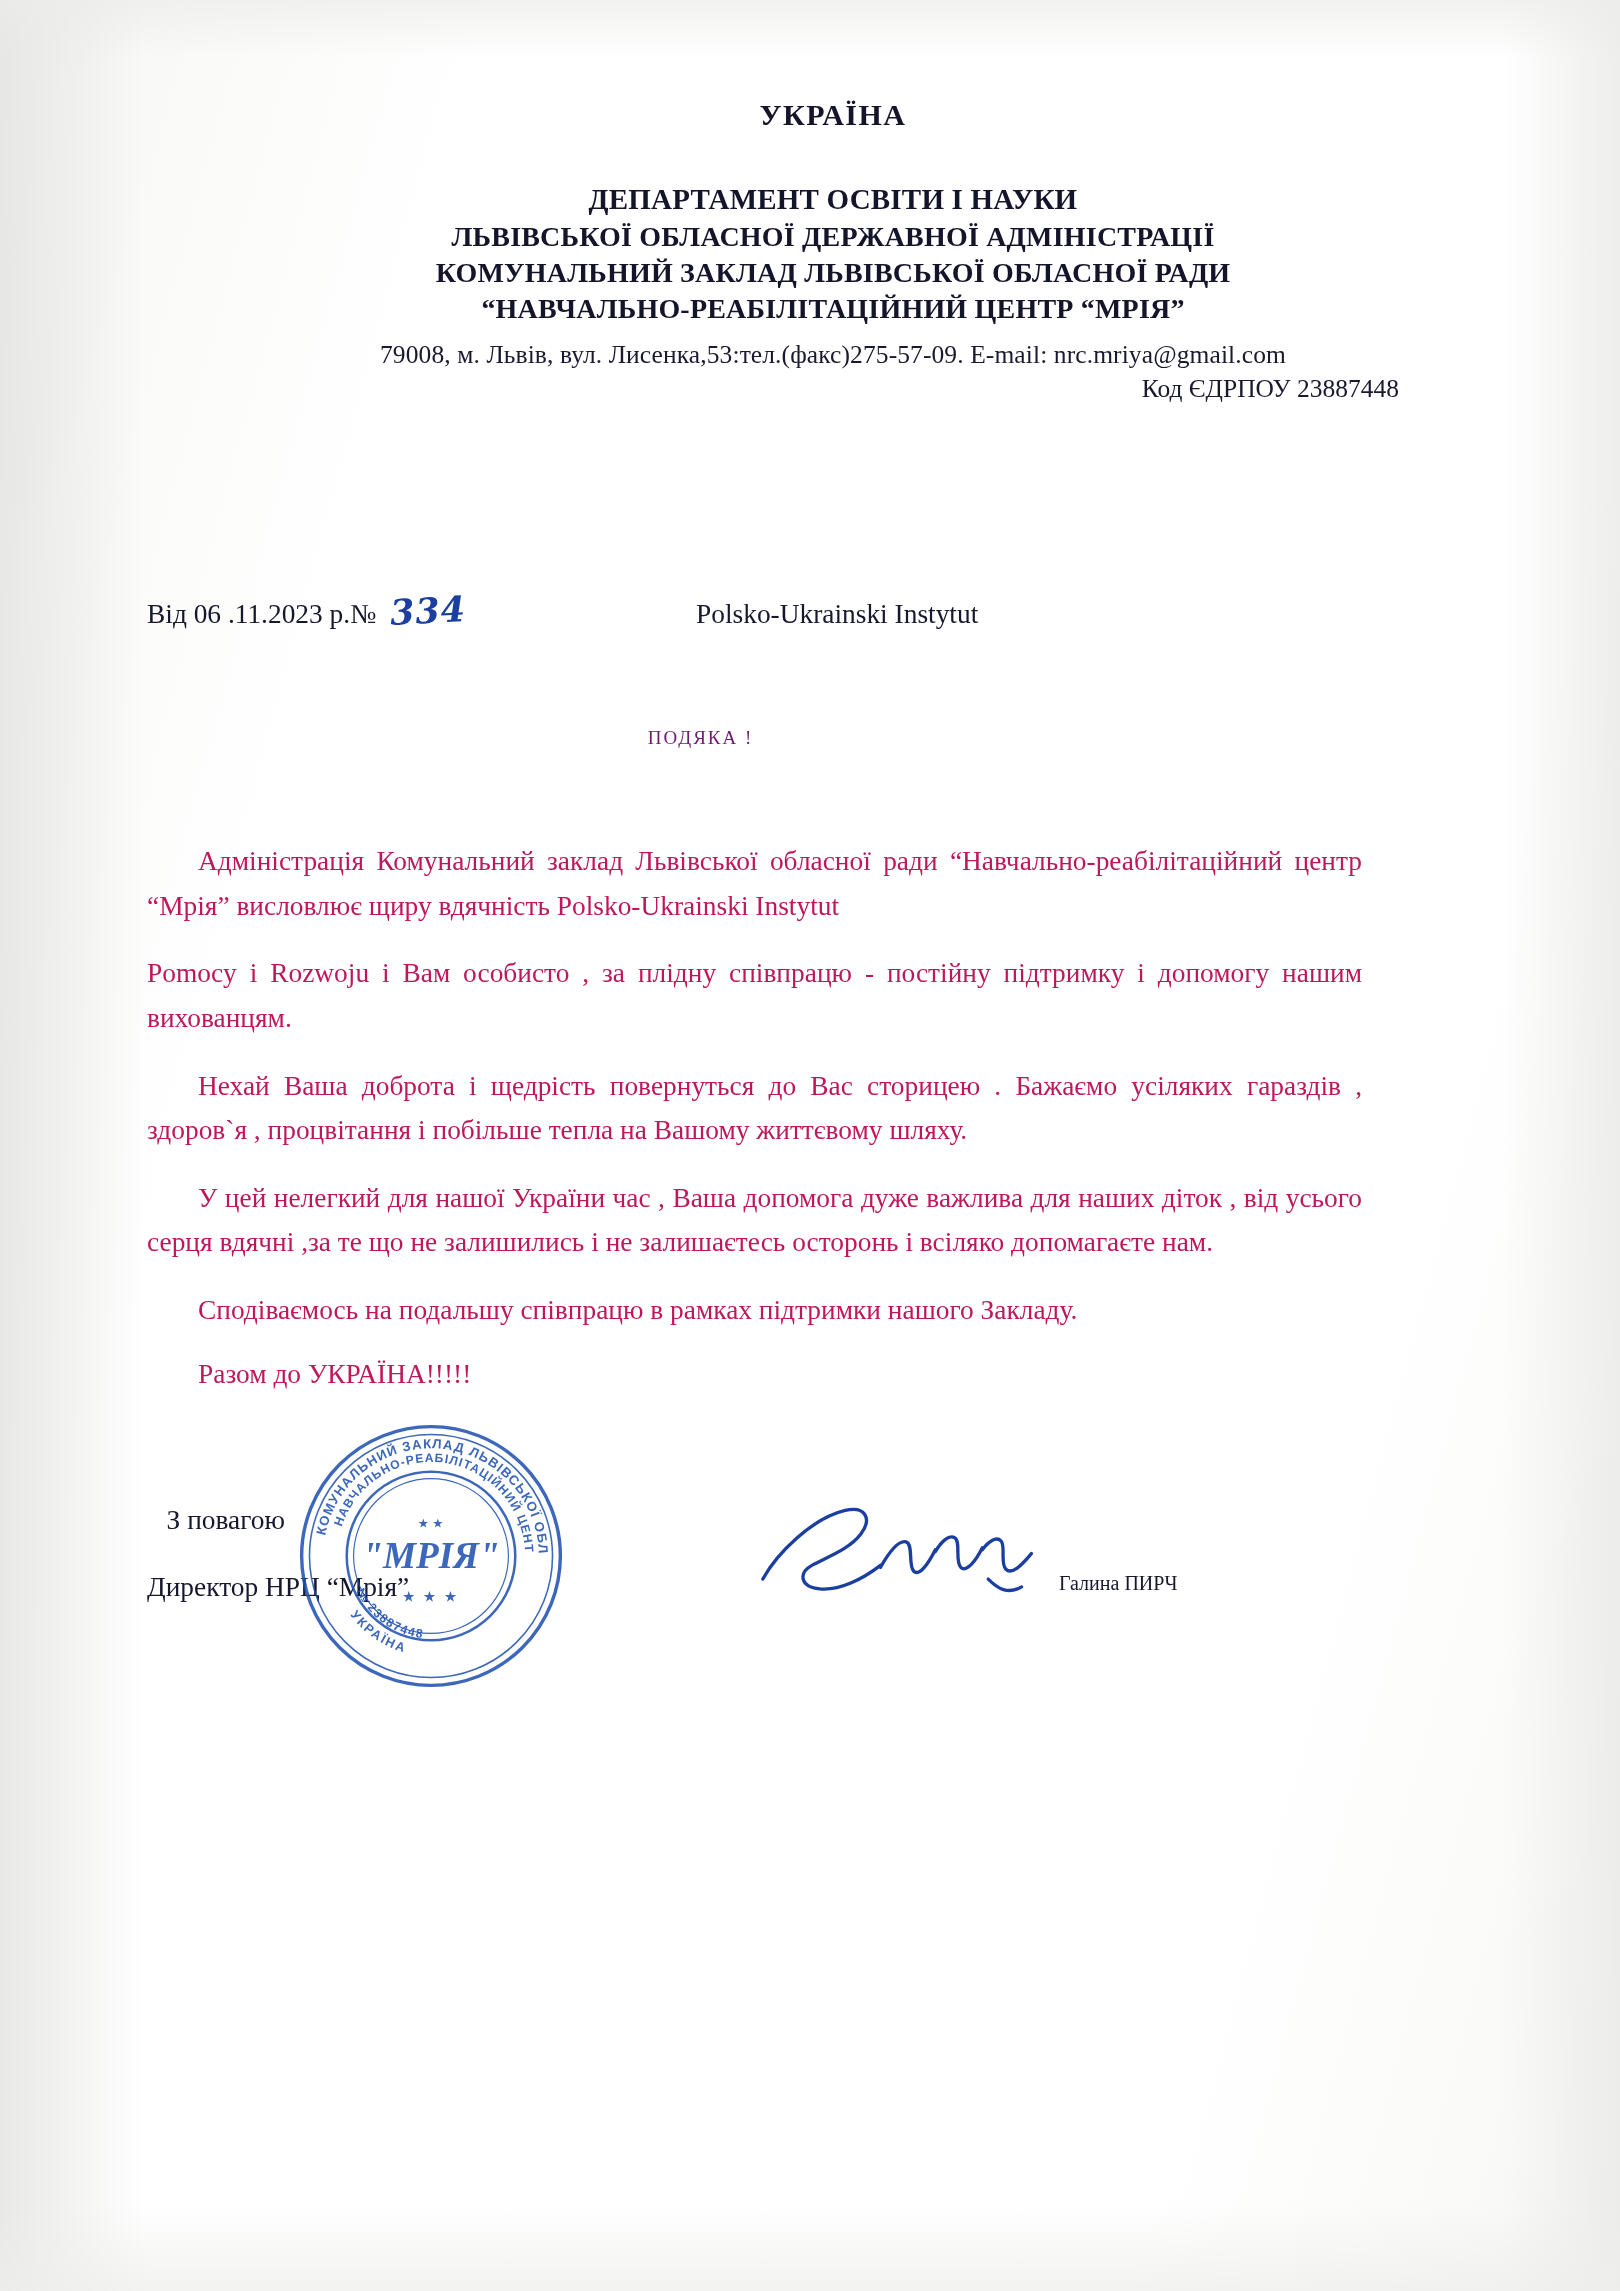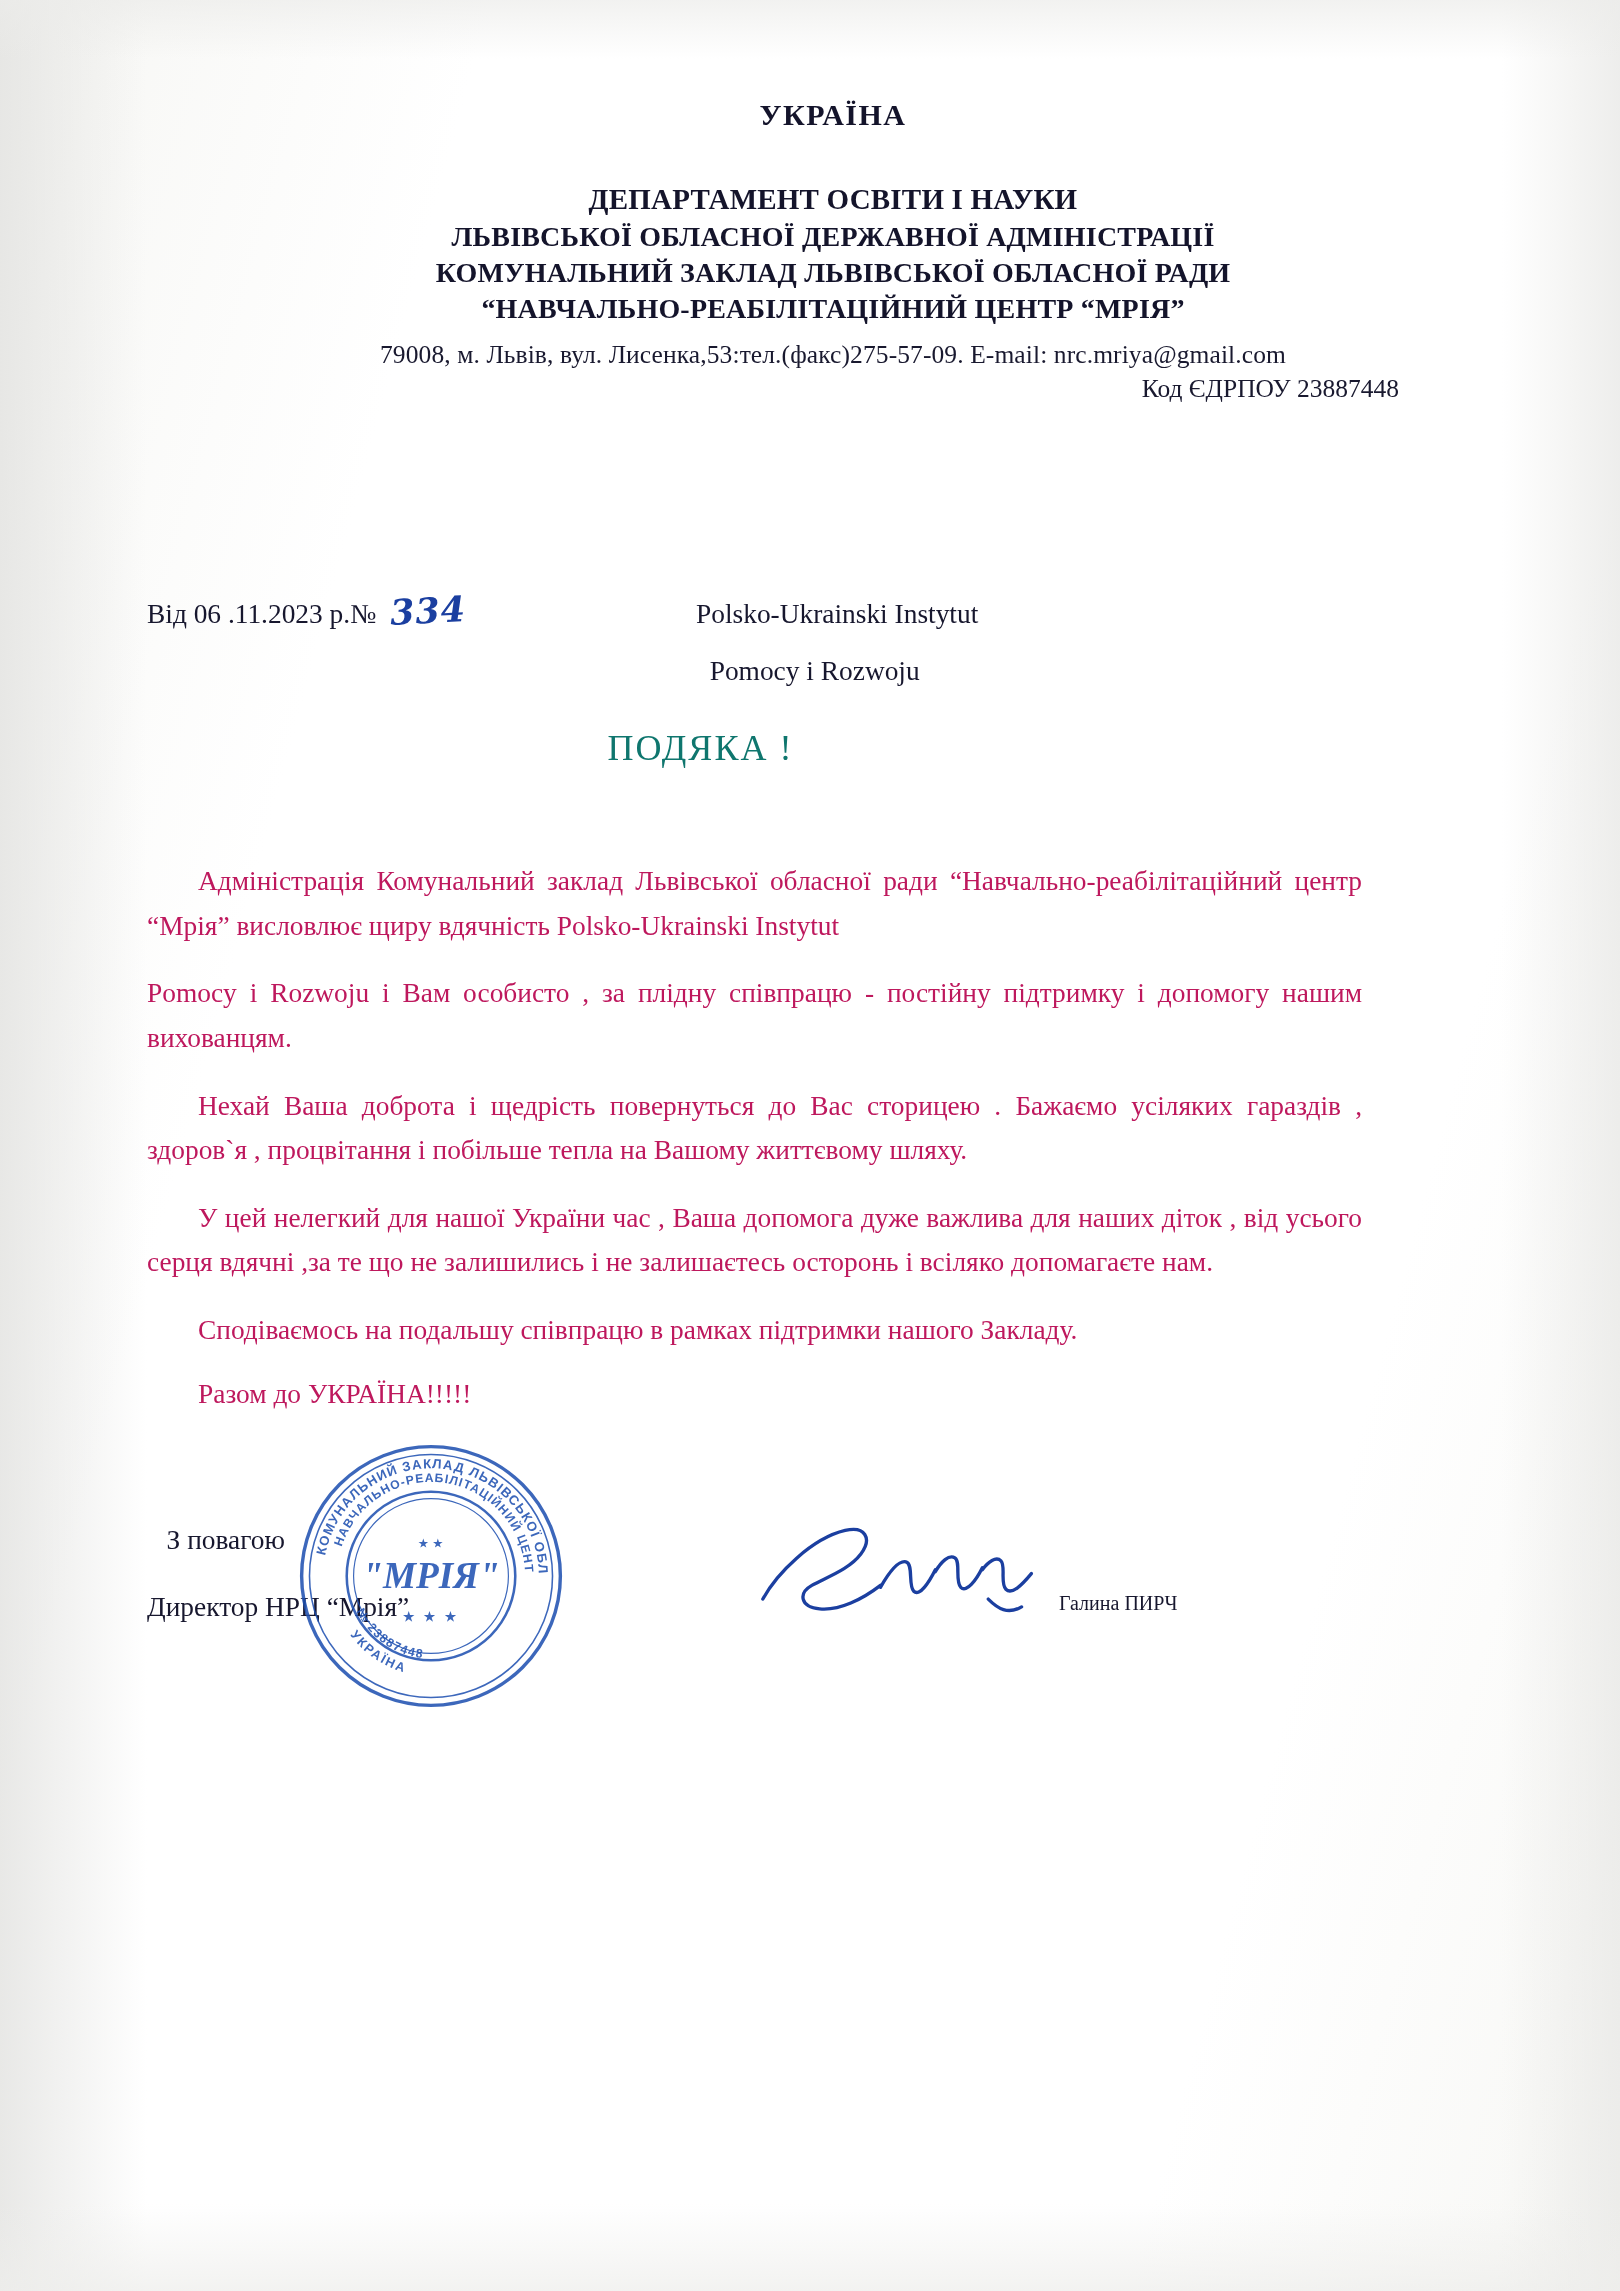--- a/index.html
+++ b/index.html
@@ -150,23 +150,23 @@
     line-height: 2.1;
   }
   .addressee .l2 {
     padding-left: 13.7px;
   }
 
   
   .doc-title {
     margin-top: 19.6px;
     text-align: center;
-    font-size: 36px;
+    font-size: 19px;
     letter-spacing: 2px;
-    color: #0f766e;
+    color: #701a75;
     padding-right: 265px;
   }
 
   
   .body-text {
     margin-top: 90px;
     font-size: 27.4px;
     line-height: 1.62;
     color: #be185d;
     text-align: justify;
@@ -254,21 +254,20 @@
       <div class="lh-address">79008,  м. Львів, вул. Лисенка,53:тел.(факс)275-57-09. E-mail: nrc.mriya@gmail.com</div>
       <div class="lh-edrpou">Код ЄДРПОУ 23887448</div>
     </div>
 
     <div class="meta-row">
       <div class="meta-from">
         <span>Від   06 .11.2023 р.№</span><span class="meta-num-hand">334</span>
       </div>
       <div class="addressee">
         <div class="l1">Polsko-Ukrainski Instytut</div>
-        <div class="l2">Pomocy    i Rozwoju</div>
       </div>
     </div>
 
     <div class="doc-title">ПОДЯКА !</div>
 
     <div class="body-text">
       <p>Адміністрація  Комунальний заклад  Львівської  обласної ради  “Навчально-реабілітаційний центр “Мрія”  висловлює щиру  вдячність Polsko-Ukrainski Instytut</p>
       <p class="no-indent">Pomocy   і Rozwoju і  Вам особисто , за плідну співпрацю - постійну підтримку і допомогу нашим вихованцям.</p>
       <p>Нехай Ваша доброта і щедрість повернуться до Вас сторицею . Бажаємо усіляких гараздів , здоров`я , процвітання і побільше тепла на Вашому життєвому шляху.</p>
       <p>У цей нелегкий  для нашої України  час , Ваша допомога дуже важлива для наших діток , від усього серця  вдячні ,за те що не залишились і не залишаєтесь осторонь і всіляко допомагаєте нам.</p>

